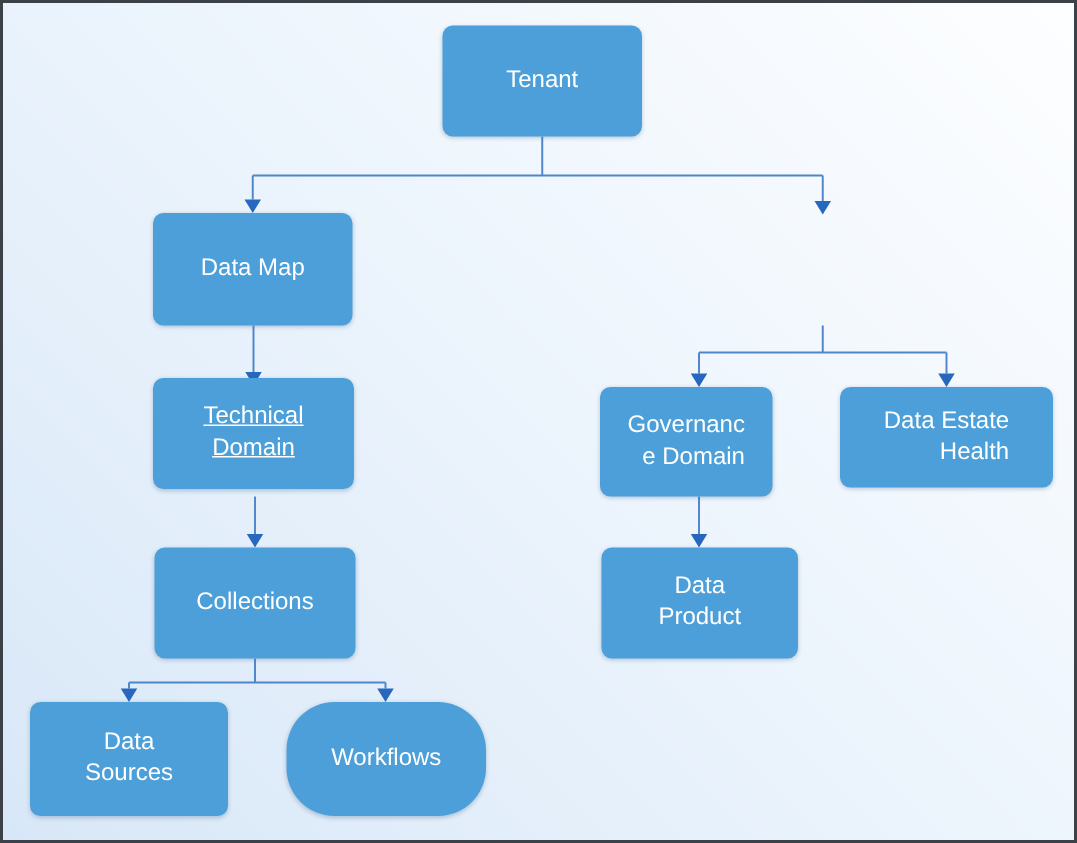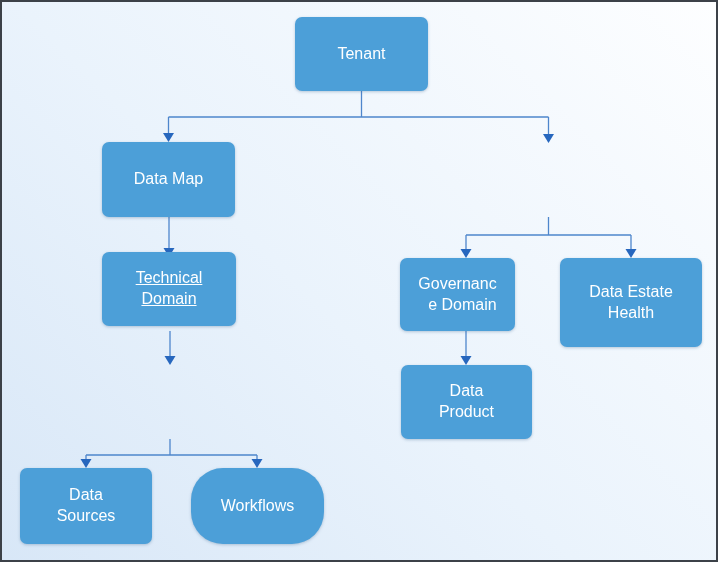--- a/index.html
+++ b/index.html
@@ -43,21 +43,21 @@
     line-height: 1.3;
     white-space: pre-line;
     box-shadow: 0 1px 3px rgba(70, 110, 150, 0.35);
   }
   
   .n-tenant      { left: 293px; top:  15px; width: 133px; height: 74px; }
   .n-datamap     { left: 100px; top: 140px; width: 133px; height: 75px; }
   .n-catalog     { left: 480px; top: 141px; width: 133px; height: 74px; }
   .n-technical   { left: 100px; top: 250px; width: 134px; height: 74px; text-decoration: underline; }
   .n-governance  { left: 398px; top: 256px; width: 115px; height: 73px; text-align: right; }
-  .n-estate      { left: 558px; top: 256px; width: 142px; height: 89px; }
+  .n-estate      { left: 558px; top: 256px; width: 142px; height: 67px; text-align: right; }
   .n-collections { left: 101px; top: 363px; width: 134px; height: 74px; }
   .n-product     { left: 399px; top: 363px; width: 131px; height: 74px; }
   .n-sources     { left:  18px; top: 466px; width: 132px; height: 76px; }
   .n-workflows   { left: 189px; top: 466px; width: 133px; height: 76px; border-radius: 32px; }
 </style>
 </head>
 <body>
 
 <div class="frame">
 
@@ -108,20 +108,23 @@
 Domain</span>
   </div>
   <div class="node n-governance">
     <span>Governanc
 e Domain</span>
   </div>
   <div class="node n-estate">
     <span>Data Estate
 Health</span>
   </div>
+  <div class="node n-collections">
+    <span>Collections</span>
+  </div>
   <div class="node n-product">
     <span>Data
 Product</span>
   </div>
   <div class="node n-sources">
     <span>Data
 Sources</span>
   </div>
   <div class="node n-workflows">
     <span>Workflows</span>

